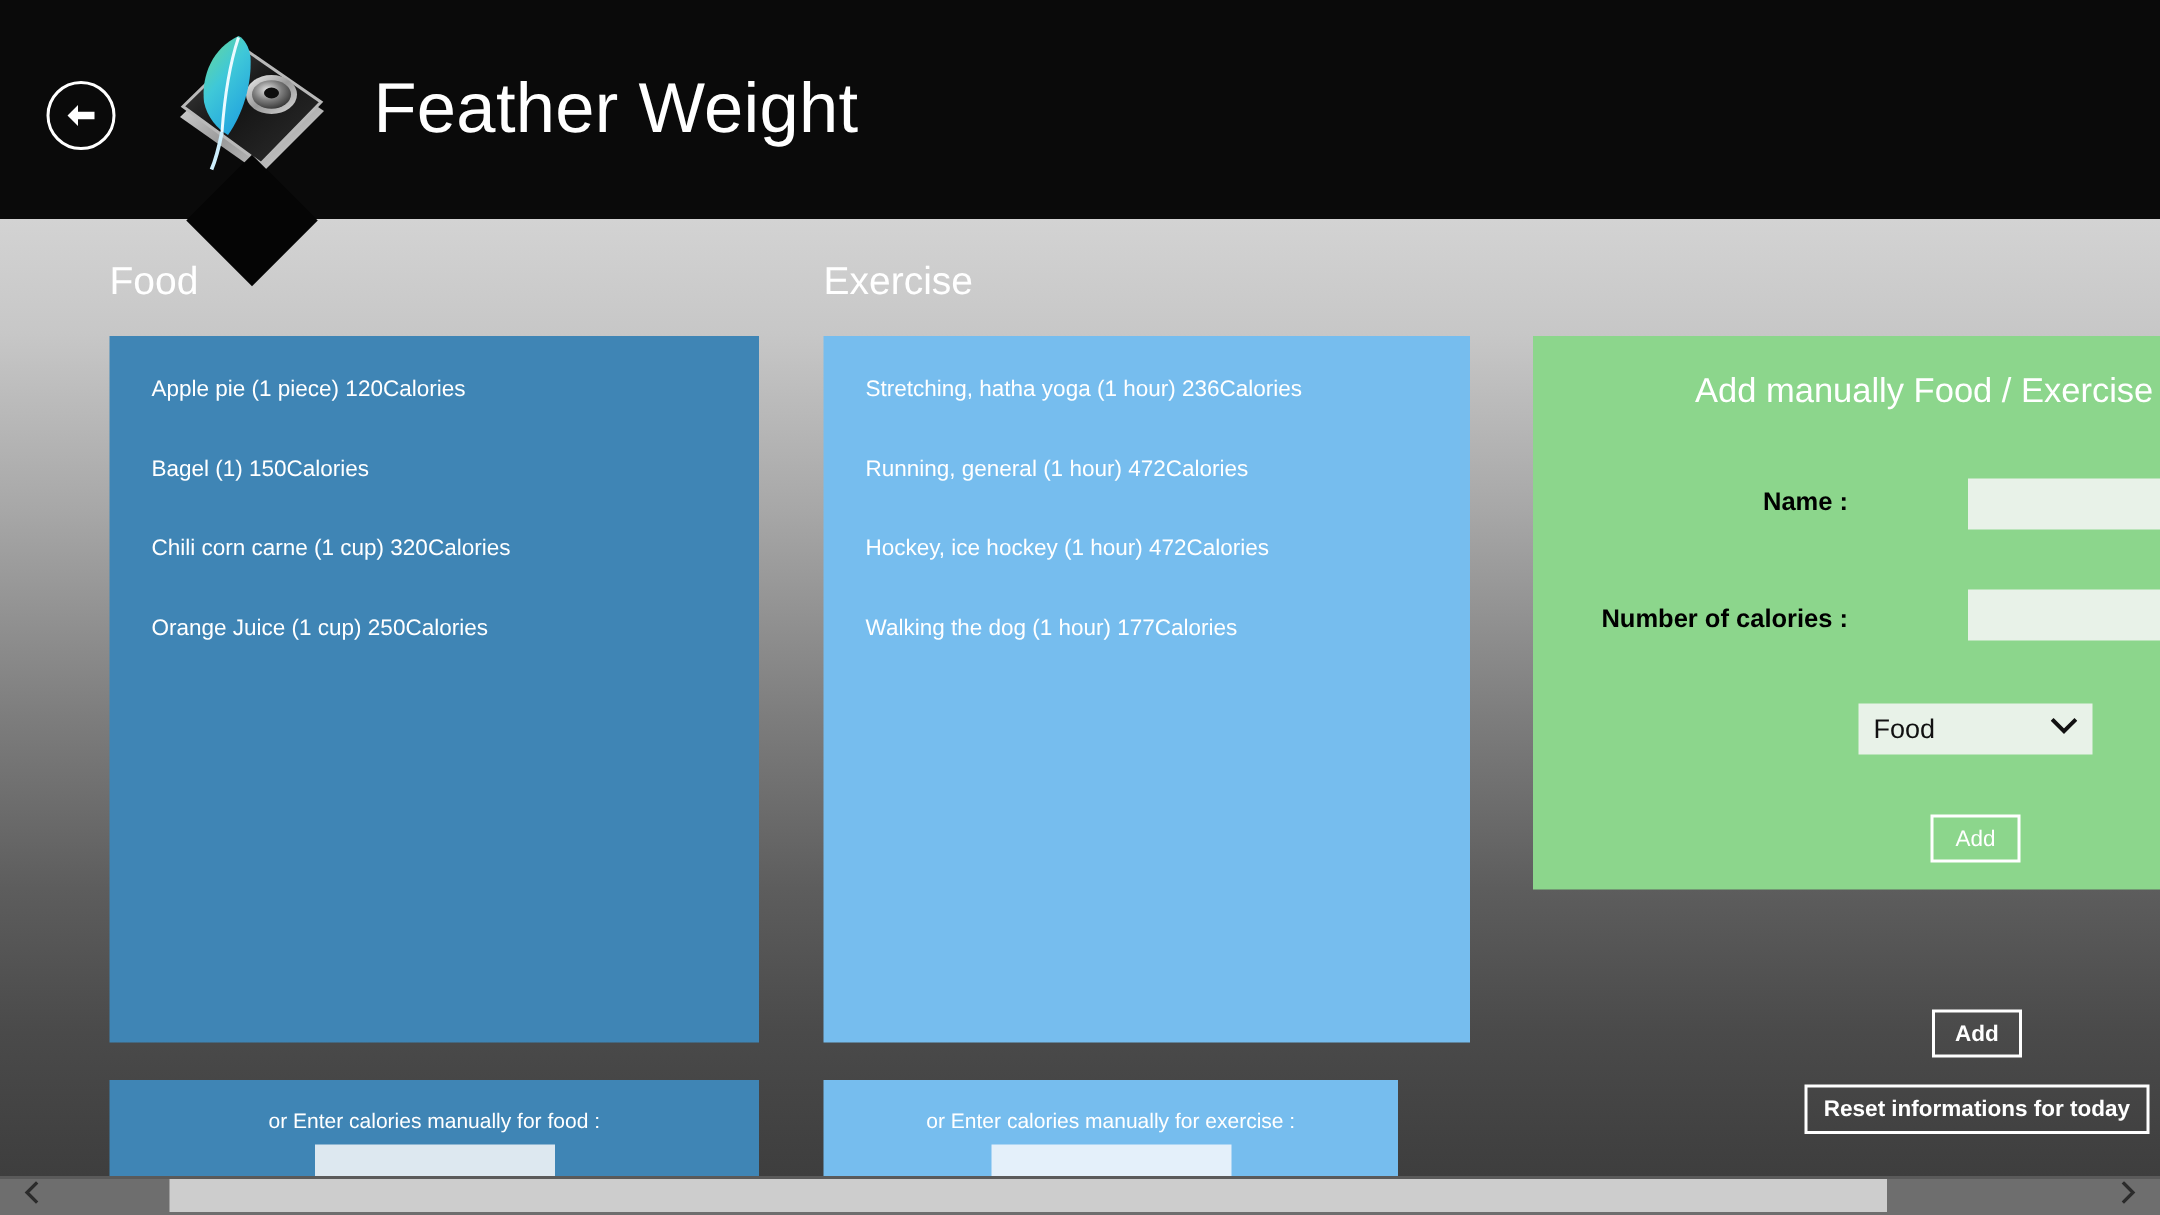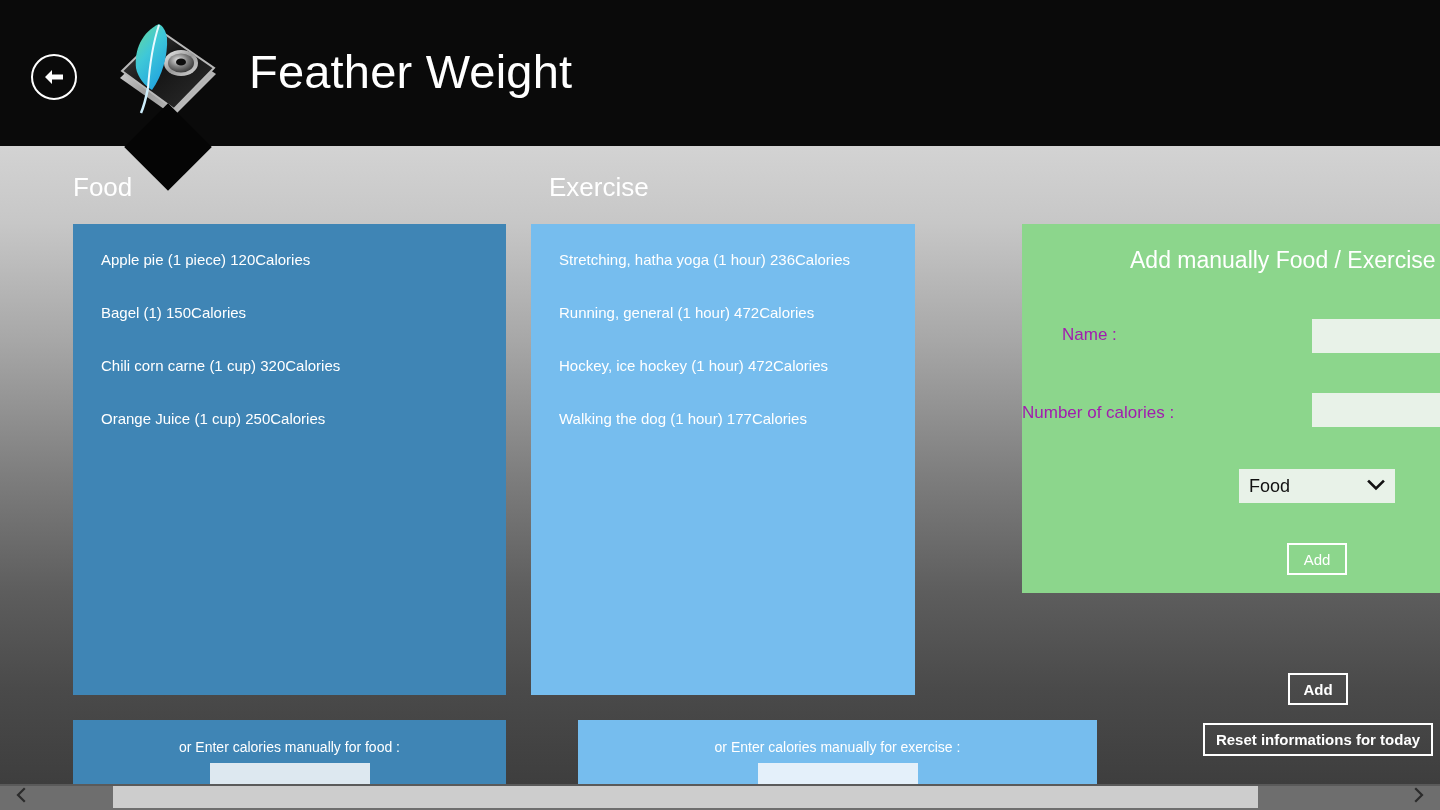--- a/index.html
+++ b/index.html
@@ -95,22 +95,22 @@
     position: absolute;
     overflow: hidden;
     padding: 18px 0 0 0;
   }
   .listbox.food {
     left: 73px; top: 224px;
     width: 433px; height: 471px;
     background: #3f85b5;
   }
   .listbox.exercise {
-    left: 531px; top: 224px;
-    width: 384px; height: 471px;
+    left: 549px; top: 224px;
+    width: 431px; height: 471px;
     background: #76bdee;
   }
 
   .list-item {
     font-size: 15px;
     color: #ffffff;
     padding: 0 0 0 28px;
     height: 53px;
     line-height: 35px;
     white-space: nowrap;
@@ -122,23 +122,22 @@
     position: absolute;
     text-align: center;
   }
   .manual-panel.food {
     left: 73px; top: 720px;
     width: 433px; height: 68px;
     background: #3f85b5;
   }
   .manual-panel.exercise {
     left: 549px; top: 720px;
-    width: 519px; height: 68px;
+    width: 383px; height: 68px;
     background: #76bdee;
-    margin-left: 29px;
   }
   .manual-label {
     display: block;
     font-size: 14px;
     color: #ffffff;
     padding-top: 19px;
     white-space: nowrap;
   }
   .manual-input {
     display: block;
@@ -168,22 +167,24 @@
     left: 108px; top: 23px;
     font-size: 23px;
     font-weight: 300;
     color: #ffffff;
     white-space: nowrap;
   }
 
   .field-label {
     position: absolute;
     font-size: 17px;
-    color: #a21caf;
-    white-space: nowrap;
+    color: #000000;
+    text-align: right;
+    white-space: nowrap;
+    font-weight: bold;
   }
   .label-name { left: 40px; top: 101px; width: 170px; }
   .label-calories { left: 0px; top: 179px; width: 210px; }
 
   .green-input {
     position: absolute;
     background: #e8f2e8;
     border: none;
     outline: none;
     height: 34px;

